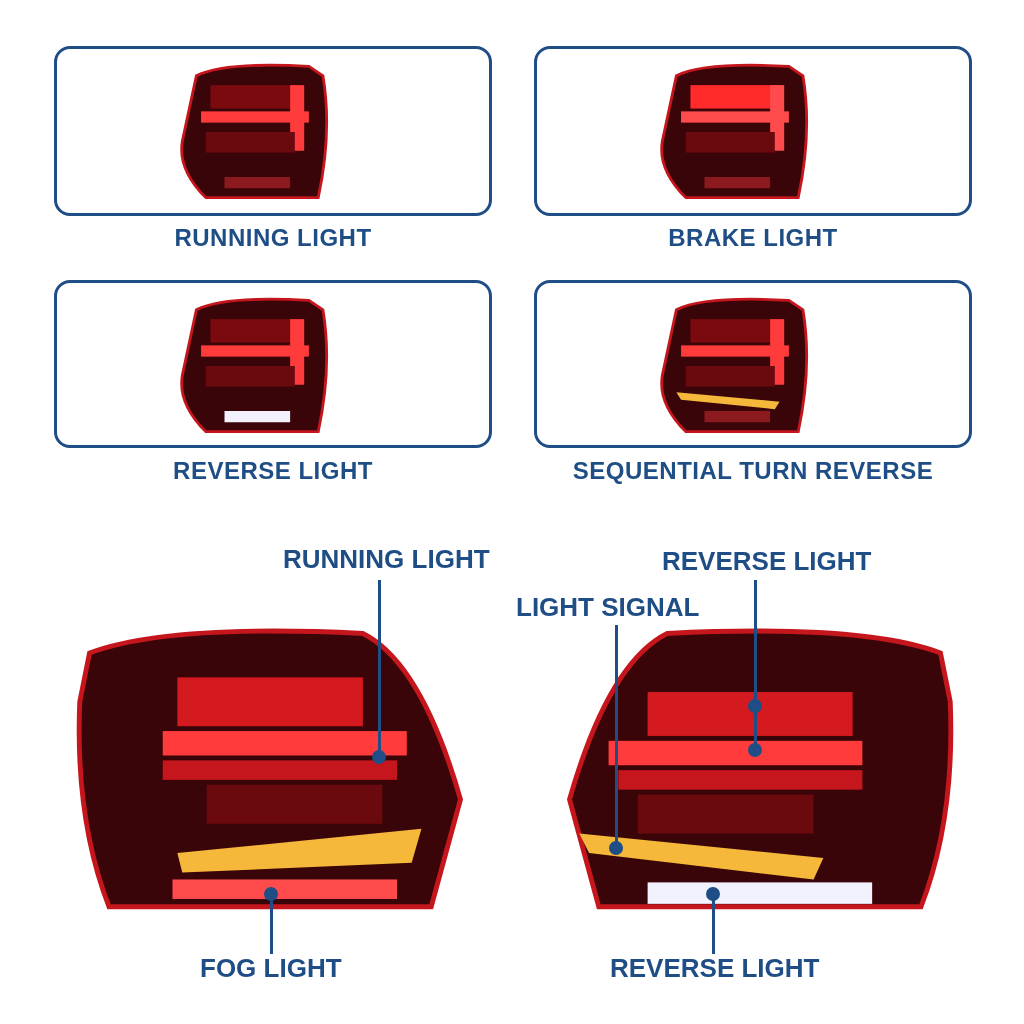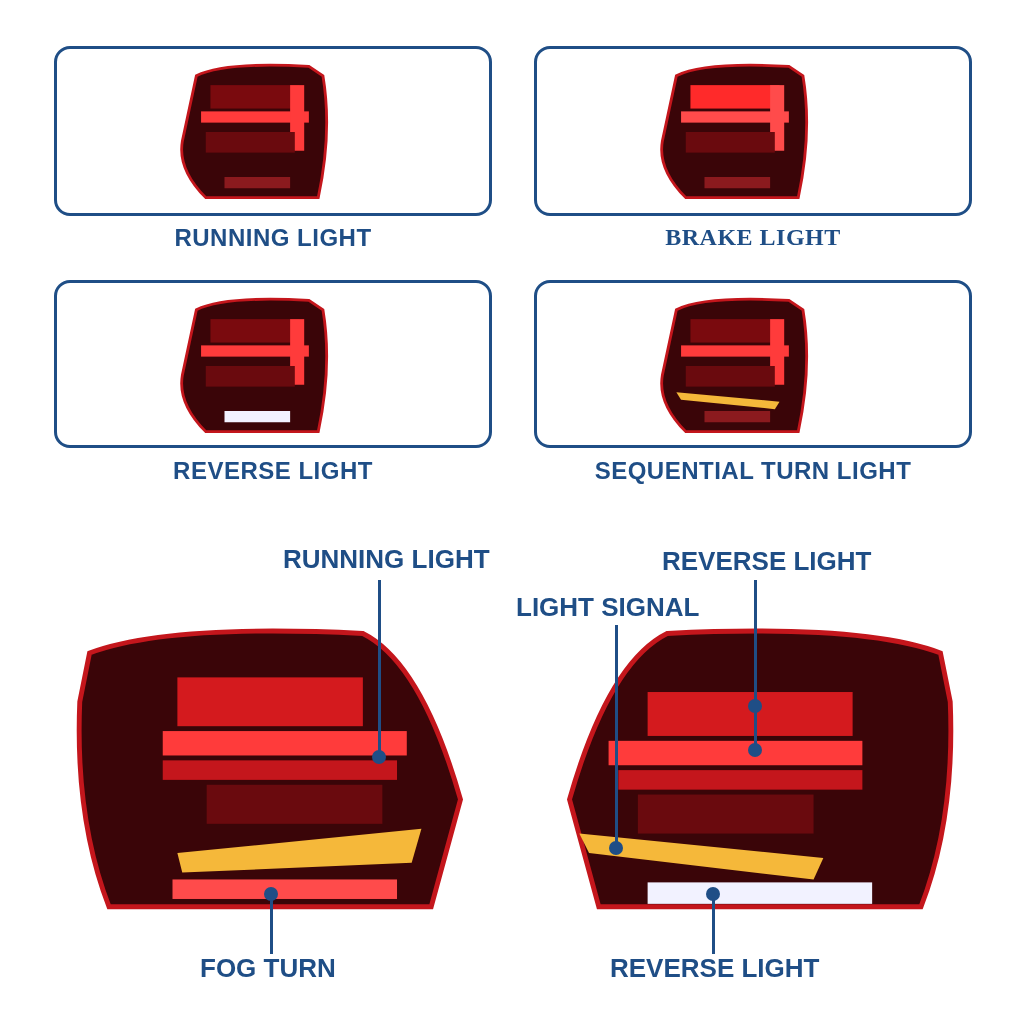--- a/index.html
+++ b/index.html
@@ -29,21 +29,21 @@
 <div class="panel" style="left:534px;top:46px;width:438px;height:170px;">
   <svg class="lamp-svg" viewBox="0 0 200 160" style="left:100px;top:8px;width:210px;height:150px;">
     <path d="M30 20 Q60 5 150 10 L165 20 Q175 80 160 150 L40 150 Q10 120 15 90 Z" fill="#3a0508" stroke="#c4161c" stroke-width="3"></path>
     <rect x="45" y="30" width="95" height="25" fill="#ff2a2a"></rect>
     <rect x="35" y="58" width="115" height="12" fill="#ff4b4b"></rect>
     <rect x="130" y="30" width="15" height="70" fill="#ff4b4b"></rect>
     <rect x="40" y="80" width="95" height="22" fill="#6a0a0e"></rect>
     <rect x="60" y="128" width="70" height="12" fill="#8b1a1e"></rect>
   </svg>
 </div>
-<div class="caption" style="left:534px;top:224px;width:438px;font-family:Liberation Serif, serif;">BRAKE LIGHT</div>
+<div class="caption" style="left:534px;top:224px;width:438px;">BRAKE LIGHT</div>
 
 <div class="panel" style="left:54px;top:280px;width:438px;height:168px;">
   <svg class="lamp-svg" viewBox="0 0 200 160" style="left:100px;top:8px;width:210px;height:150px;">
     <path d="M30 20 Q60 5 150 10 L165 20 Q175 80 160 150 L40 150 Q10 120 15 90 Z" fill="#3a0508" stroke="#c4161c" stroke-width="3"></path>
     <rect x="45" y="30" width="95" height="25" fill="#7a0a0e"></rect>
     <rect x="35" y="58" width="115" height="12" fill="#ff3b3b"></rect>
     <rect x="130" y="30" width="15" height="70" fill="#ff3b3b"></rect>
     <rect x="40" y="80" width="95" height="22" fill="#6a0a0e"></rect>
     <rect x="60" y="128" width="70" height="12" fill="#f2f2ff"></rect>
   </svg>
@@ -54,21 +54,21 @@
   <svg class="lamp-svg" viewBox="0 0 200 160" style="left:100px;top:8px;width:210px;height:150px;">
     <path d="M30 20 Q60 5 150 10 L165 20 Q175 80 160 150 L40 150 Q10 120 15 90 Z" fill="#3a0508" stroke="#c4161c" stroke-width="3"></path>
     <rect x="45" y="30" width="95" height="25" fill="#7a0a0e"></rect>
     <rect x="35" y="58" width="115" height="12" fill="#ff3b3b"></rect>
     <rect x="130" y="30" width="15" height="70" fill="#ff3b3b"></rect>
     <rect x="40" y="80" width="95" height="22" fill="#6a0a0e"></rect>
     <path d="M30 108 L140 118 L135 126 L35 116 Z" fill="#f5b83a"></path>
     <rect x="60" y="128" width="70" height="12" fill="#8b1a1e"></rect>
   </svg>
 </div>
-<div class="caption" style="left:534px;top:457px;width:438px;">SEQUENTIAL TURN LIGHT</div>
+<div class="caption" style="left:534px;top:457px;width:438px;">SEQUENTIAL TURN REVERSE</div>
 
 <svg class="lamp-svg" viewBox="0 0 420 310" style="left:70px;top:620px;width:410px;height:310px;">
   <path d="M20 30 Q100 0 300 10 Q360 40 400 180 L370 290 L40 290 Q5 200 10 80 Z" fill="#3a0508" stroke="#c4161c" stroke-width="5"></path>
   <rect x="110" y="55" width="190" height="50" fill="#d41a1e"></rect>
   <rect x="95" y="110" width="250" height="25" fill="#ff3b3b"></rect>
   <rect x="95" y="140" width="240" height="20" fill="#c4161c"></rect>
   <rect x="140" y="165" width="180" height="40" fill="#6a0a0e"></rect>
   <path d="M110 235 L360 210 L350 245 L115 255 Z" fill="#f5b83a"></path>
   <rect x="105" y="262" width="230" height="20" fill="#ff4b4b"></rect>
 </svg>
@@ -81,21 +81,21 @@
   <path d="M30 215 L280 240 L270 262 L40 235 Z" fill="#f5b83a"></path>
   <rect x="100" y="265" width="230" height="22" fill="#f2f2ff"></rect>
 </svg>
 
 <div class="callout" style="left:283px;top:544px;">RUNNING LIGHT</div>
 <div class="line" style="left:378px;top:580px;height:172px;"></div>
 <div class="dot" style="left:372px;top:750px;"></div>
 
 <div class="dot" style="left:264px;top:887px;"></div>
 <div class="line" style="left:270px;top:896px;height:58px;"></div>
-<div class="callout" style="left:200px;top:953px;">FOG TURN</div>
+<div class="callout" style="left:200px;top:953px;">FOG LIGHT</div>
 
 <div class="callout" style="left:662px;top:546px;">REVERSE LIGHT</div>
 <div class="line" style="left:754px;top:580px;height:170px;"></div>
 <div class="dot" style="left:748px;top:699px;"></div>
 <div class="dot" style="left:748px;top:743px;"></div>
 
 <div class="callout" style="left:516px;top:592px;">LIGHT SIGNAL</div>
 <div class="line" style="left:615px;top:625px;height:220px;"></div>
 <div class="dot" style="left:609px;top:841px;"></div>
 

